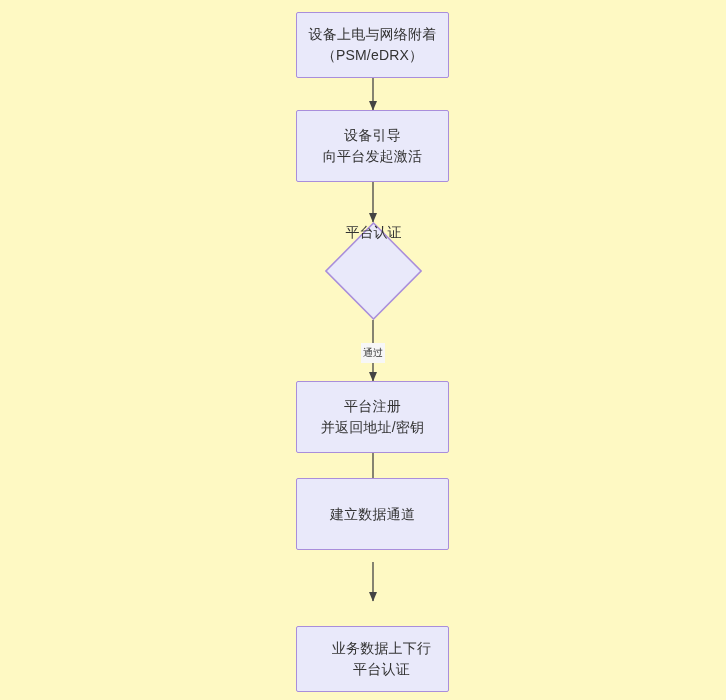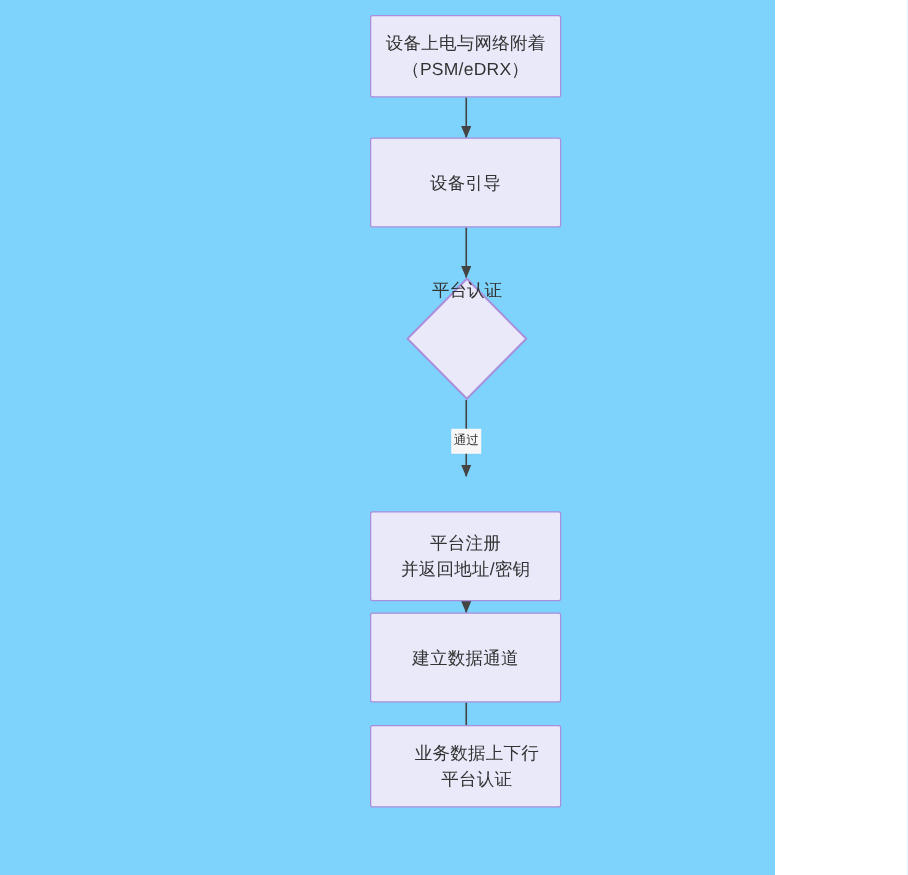--- a/index.html
+++ b/index.html
@@ -6,23 +6,23 @@
   html, body {
     margin: 0;
     padding: 0;
     background: #ffffff;
   }
   body {
     font-family: "Liberation Sans", "DejaVu Sans", sans-serif;
   }
   #canvas {
     position: relative;
-    width: 620px;
+    width: 726px;
     height: 700px;
-    background: #7dd3fc;
+    background: #fef9c3;
     overflow: hidden;
   }
   #edges {
     position: absolute;
     left: 0;
     top: 0;
     width: 726px;
     height: 700px;
   }
   .node {
@@ -101,38 +101,39 @@
       </g>
   </svg>
 
   <div class="node process" style="left: 296px; top: 12px; width: 153px; height: 66px;">
     <span class="line1">设备上电与网络附着</span>
     <span class="line2">（PSM/eDRX）</span>
   </div>
 
   <div class="node process" style="left: 296px; top: 110px; width: 153px; height: 72px;">
     <span class="line1">设备引导</span>
+    <span class="line2">向平台发起激活</span>
   </div>
 
   <div class="decision-wrap" style="left: 325px; top: 222px; width: 97px; height: 98px;">
     <svg class="decision-shape" viewBox="0 0 100 100" preserveAspectRatio="none" xmlns="http://www.w3.org/2000/svg">
       <polygon points="50,1 99,50 50,99 1,50" fill="#e9e9fa" stroke="#a98edb" stroke-width="1.6"></polygon>
     </svg>
     <span class="decision-label">平台认证</span>
   </div>
 
-  <div class="node process" style="left: 296px; top: 381px; width: 153px; height: 72px; margin-top: 28px;">
+  <div class="node process" style="left: 296px; top: 381px; width: 153px; height: 72px;">
     <span class="line1">平台注册</span>
     <span class="line2">并返回地址/密钥</span>
   </div>
 
-  <div class="node process" style="left: 296px; top: 490px; width: 153px; height: 72px;">
+  <div class="node process" style="left: 296px; top: 478px; width: 153px; height: 72px;">
     <span class="line1">建立数据通道</span>
   </div>
 
-  <div class="node process" style="left: 296px; top: 580px; width: 153px; height: 66px; padding-left: 18px;">
+  <div class="node process" style="left: 296px; top: 626px; width: 153px; height: 66px; padding-left: 18px;">
     <span class="line1">业务数据上下行</span>
     <span class="line2">平台认证</span>
   </div>
 
   <div class="edge-label" style="left: 373px; top: 353px;">通过</div>
 
 </div>
 
 </body></html>

